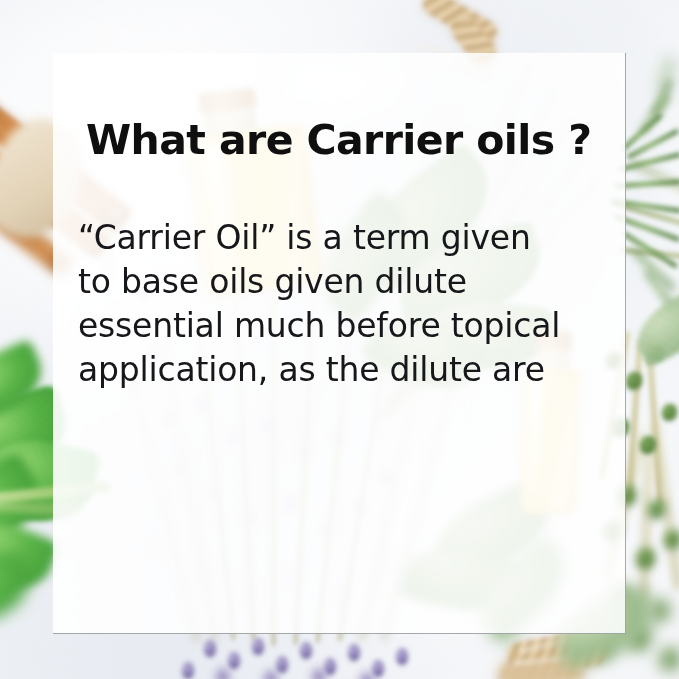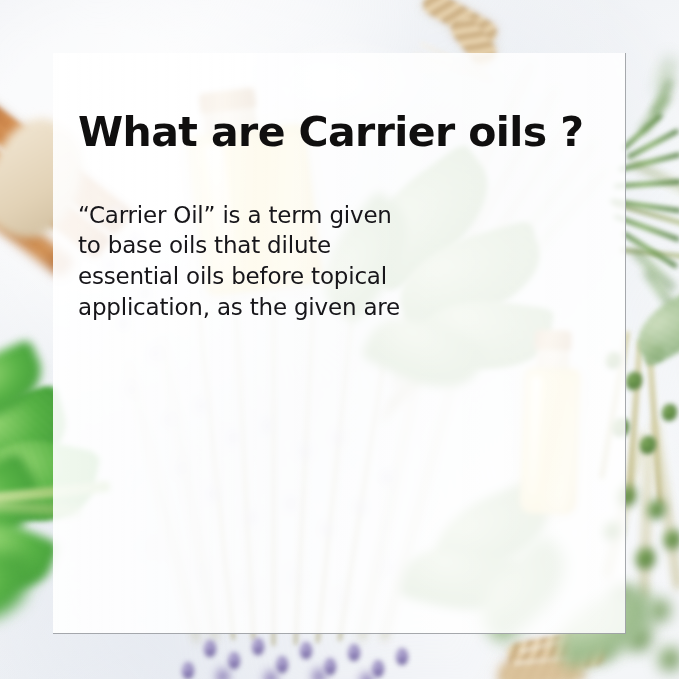--- a/index.html
+++ b/index.html
@@ -217,34 +217,34 @@
   }
 
   
   #textblock {
     position: absolute;
     left: 78px;
     top: 110px;
     width: 540px;
   }
   #title {
-    margin: 0;
+    margin: 8px;
     font-family: "DejaVu Sans", sans-serif;
     font-size: 41px;
     font-weight: bold;
     letter-spacing: -0.6px;
     color: #100f0f;
     line-height: 1.12;
     white-space: nowrap;
   }
   #body {
     margin: 0;
     padding-top: 44px;
     font-family: "DejaVu Sans", sans-serif;
-    font-size: 23px;
+    font-size: 33px;
     font-weight: normal;
     letter-spacing: -0.2px;
     line-height: 1.33;
     color: #17161a;
     width: 520px;
   }
   #body .ln { display: block; white-space: nowrap; }
 </style>
 </head>
 <body>
@@ -470,19 +470,19 @@
   </div>
 
   <div id="card">
     <div class="wash"></div>
   </div>
 
   <div id="textblock">
     <h1 id="title">What are Carrier oils ?</h1>
     <div id="body">
       <span class="ln">“Carrier Oil” is a term given</span>
-      <span class="ln">to base oils that dilute</span>
-      <span class="ln">essential oils before topical</span>
-      <span class="ln">application, as the given are</span>
+      <span class="ln">to base oils given dilute</span>
+      <span class="ln">essential much before topical</span>
+      <span class="ln">application, as the dilute are</span>
     </div>
   </div>
 
 </div>
 
 </body></html>

